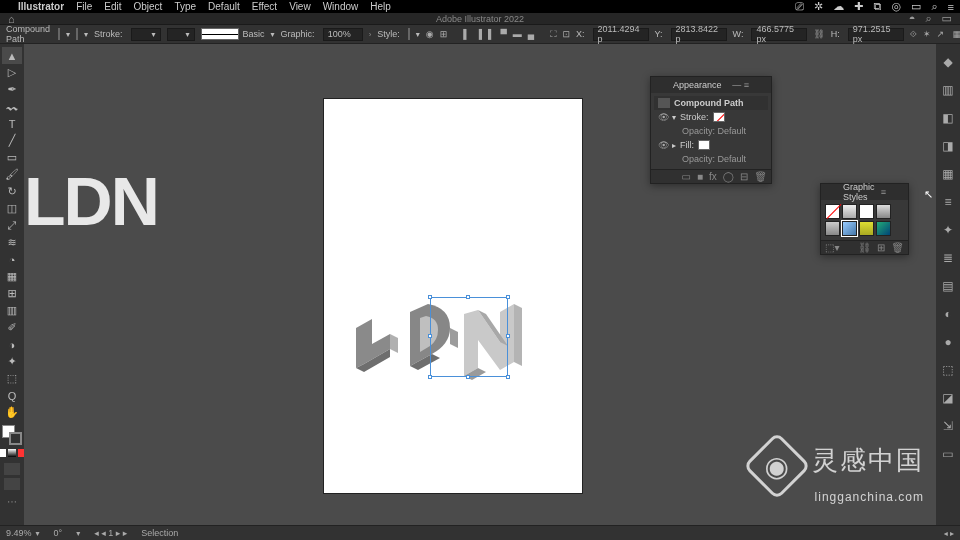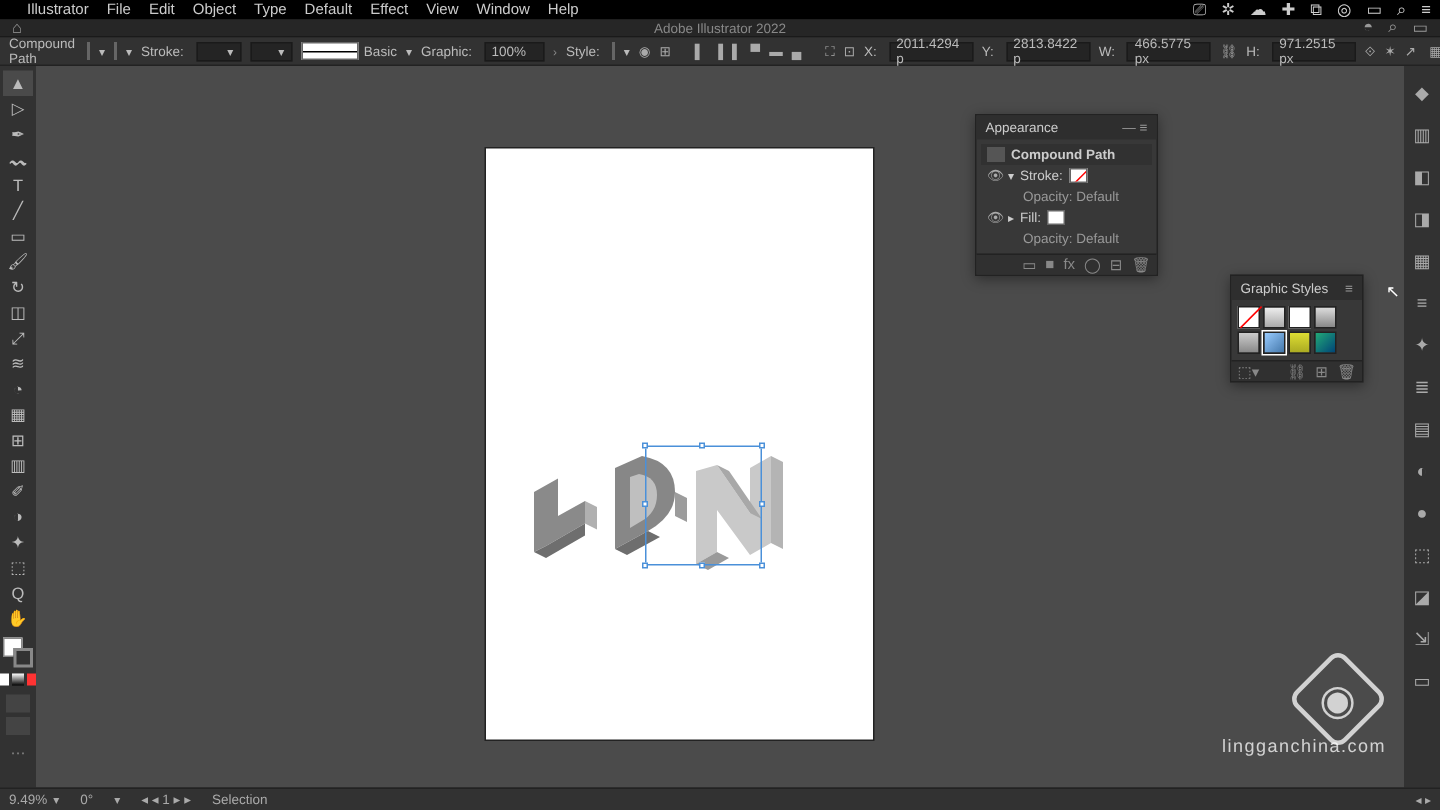--- a/index.html
+++ b/index.html
@@ -1,19 +1,19 @@
 <!DOCTYPE html>
 <html><head>
 <meta charset="utf-8">
 <style>
 *{margin:0;padding:0;box-sizing:border-box;font-family:Helvetica,Arial,sans-serif;-webkit-font-smoothing:antialiased}
 body{width:960px;height:540px;background:#323232;color:#ccc;font-size:10px;overflow:hidden;position:relative}
 .menubar{height:13px;background:#000;display:flex;align-items:center;padding:0 6px;gap:12px;font-size:10px}
 .menubar .apple{font-size:12px}
-.menubar .app-name{font-weight:400}
+.menubar .app-name{font-weight:700}
 .menubar .spacer{flex:1}
 .menubar .sysicons{display:flex;gap:10px;font-size:11px;align-items:center}
 .titlebar{height:12px;background:#262626;color:#888;display:flex;align-items:center;justify-content:center;font-size:9px;border-bottom:1px solid #1a1a1a}
 .titlebar .homeicon{position:absolute;left:8px;font-size:11px;color:#999}
 .controlbar{height:19px;background:#323232;display:flex;align-items:center;padding:0 6px;gap:6px;font-size:9px;color:#bbb;border-bottom:1px solid #222}
 .controlbar .lbl{margin-right:2px}
 .controlbar .swatch{width:14px;height:12px;border:1px solid #666;display:inline-block}
 .controlbar .white{background:#fff}
 .controlbar .none{background:#fff;position:relative;overflow:hidden}
 .controlbar .none::after{content:'';position:absolute;left:-2px;top:5px;width:20px;height:1px;background:red;transform:rotate(-45deg)}
@@ -36,21 +36,21 @@
 .toolbox .fillstroke .fill{width:13px;height:13px;background:#fff;border:1px solid #888;position:absolute;top:0;left:0}
 .toolbox .fillstroke .stroke{width:13px;height:13px;border:2px solid #888;background:#323232;position:absolute;bottom:0;right:0}
 .toolbox .colormode{margin-top:4px;display:flex;gap:2px}
 .toolbox .colormode div{width:8px;height:8px}
 .toolbox .modebtns{margin-top:6px;display:flex;flex-direction:column;gap:3px}
 .toolbox .modebtns div{width:16px;height:12px;background:#444}
 .toolbox .dots{margin-top:6px;color:#888}
 .rightdock{position:absolute;right:0;top:44px;width:24px;bottom:15px;background:#323232;display:flex;flex-direction:column;align-items:center;padding-top:10px;gap:12px}
 .rightdock .dockicon{width:16px;height:16px;display:flex;align-items:center;justify-content:center;color:#aaa;font-size:12px}
 .panel{position:absolute;background:#383838;border:1px solid #222;box-shadow:0 2px 8px rgba(0,0,0,.4);font-size:9px}
-.panel-header{height:16px;background:#2e2e2e;display:flex;align-items:center;padding:0 6px;color:#ccc;font-size:9px}
+.panel-header{height:16px;background:#2e2e2e;display:flex;align-items:center;padding:0 22px;color:#ccc;font-size:9px}
 .panel-header .close{margin-left:auto;color:#999}
 .appearance-panel{left:650px;top:76px;width:122px}
 .appearance-body{padding:3px}
 .appearance-row{display:flex;align-items:center;padding:2px 4px;gap:4px;color:#ccc}
 .appearance-row .eye{width:10px;text-align:center;color:#aaa}
 .appearance-row .sw{width:12px;height:10px;border:1px solid #666;display:inline-block}
 .appearance-row .sw.none{background:#fff;position:relative;overflow:hidden}
 .appearance-row .sw.none::after{content:'';position:absolute;left:-2px;top:4px;width:18px;height:1px;background:red;transform:rotate(-45deg)}
 .appearance-row.title{font-weight:600;background:#313131;padding:2px 4px}
 .appearance-row .sw.white{background:#fff}
@@ -214,20 +214,21 @@
   <div class="dockicon">▤</div>
   <div class="dockicon">◐</div>
   <div class="dockicon">●</div>
   <div class="dockicon">⬚</div>
   <div class="dockicon">◪</div>
   <div class="dockicon">⇲</div>
   <div class="dockicon">▭</div>
 </div>
 
 <div class="workspace">
+  <div class="ldn">LDN</div>
   <div class="artboard">
 
     <svg class="iso-ldn" viewBox="0 0 200 120">
 
       <g>
         <polygon points="12,70 38,55 38,40 20,50 20,25 4,34 4,74" fill="#8a8a8a"></polygon>
         <polygon points="4,74 12,78 38,63 38,55 12,70" fill="#6e6e6e"></polygon>
         <polygon points="38,55 46,59 46,44 38,40" fill="#b0b0b0"></polygon>
       </g>
 
@@ -335,15 +336,16 @@
   <span>◂ ◂ <span>1</span> ▸ ▸</span>
   <span>Selection</span>
   <span style="margin-left:auto;font-size:8px">◂ ▸</span>
 </div>
 
 <div class="watermark">
   <div>
     <span class="logo">
         <span>◉</span>
       </span>
+    <span class="big">灵感中国</span>
   </div>
   <div class="small">lingganchina.com</div>
 </div>
 
 </body></html>

